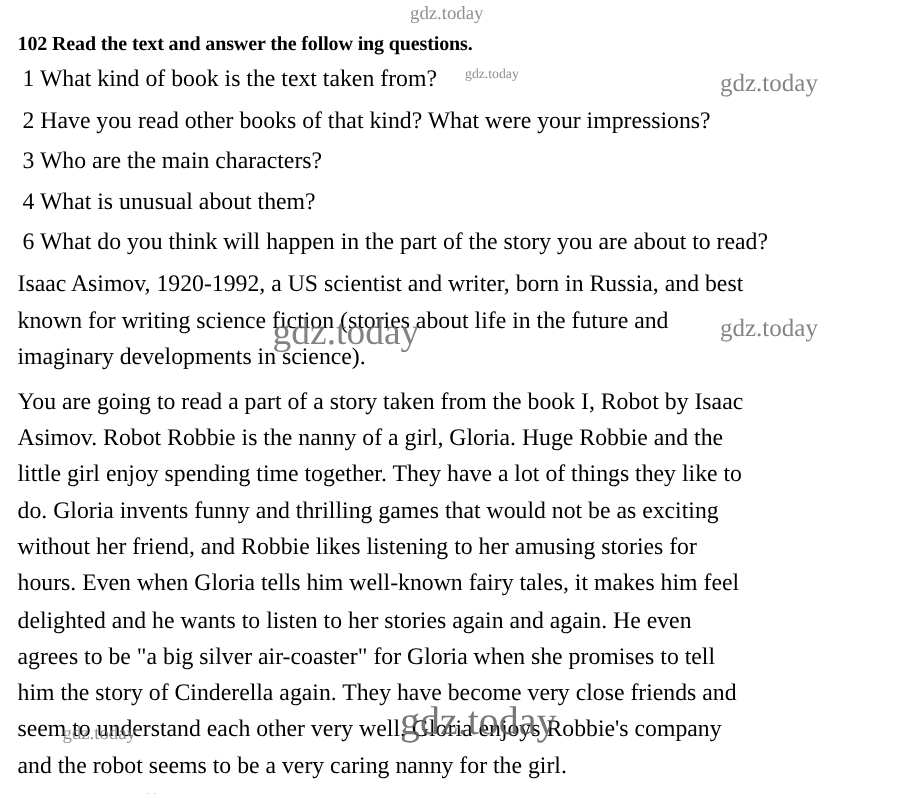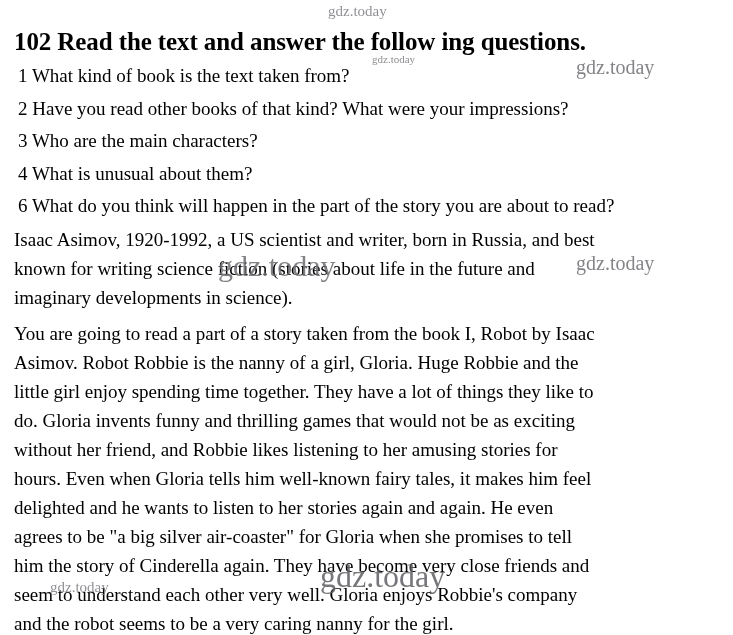--- a/index.html
+++ b/index.html
@@ -21,21 +21,21 @@
     height: 635px;
     padding: 0;
     box-sizing: border-box;
   }
   .content {
     position: relative;
     z-index: 2;
     padding: 8px 14px 0 14px;
   }
   .heading {
-    font-size: 25px;
+    font-size: 16px;
     font-weight: bold;
     line-height: 1.28;
     margin: 18px 0 2px 0;
     letter-spacing: -0.1px;
   }
   .qline {
     font-size: 19px;
     line-height: 1.50;
     margin: 4px;
     white-space: nowrap;

